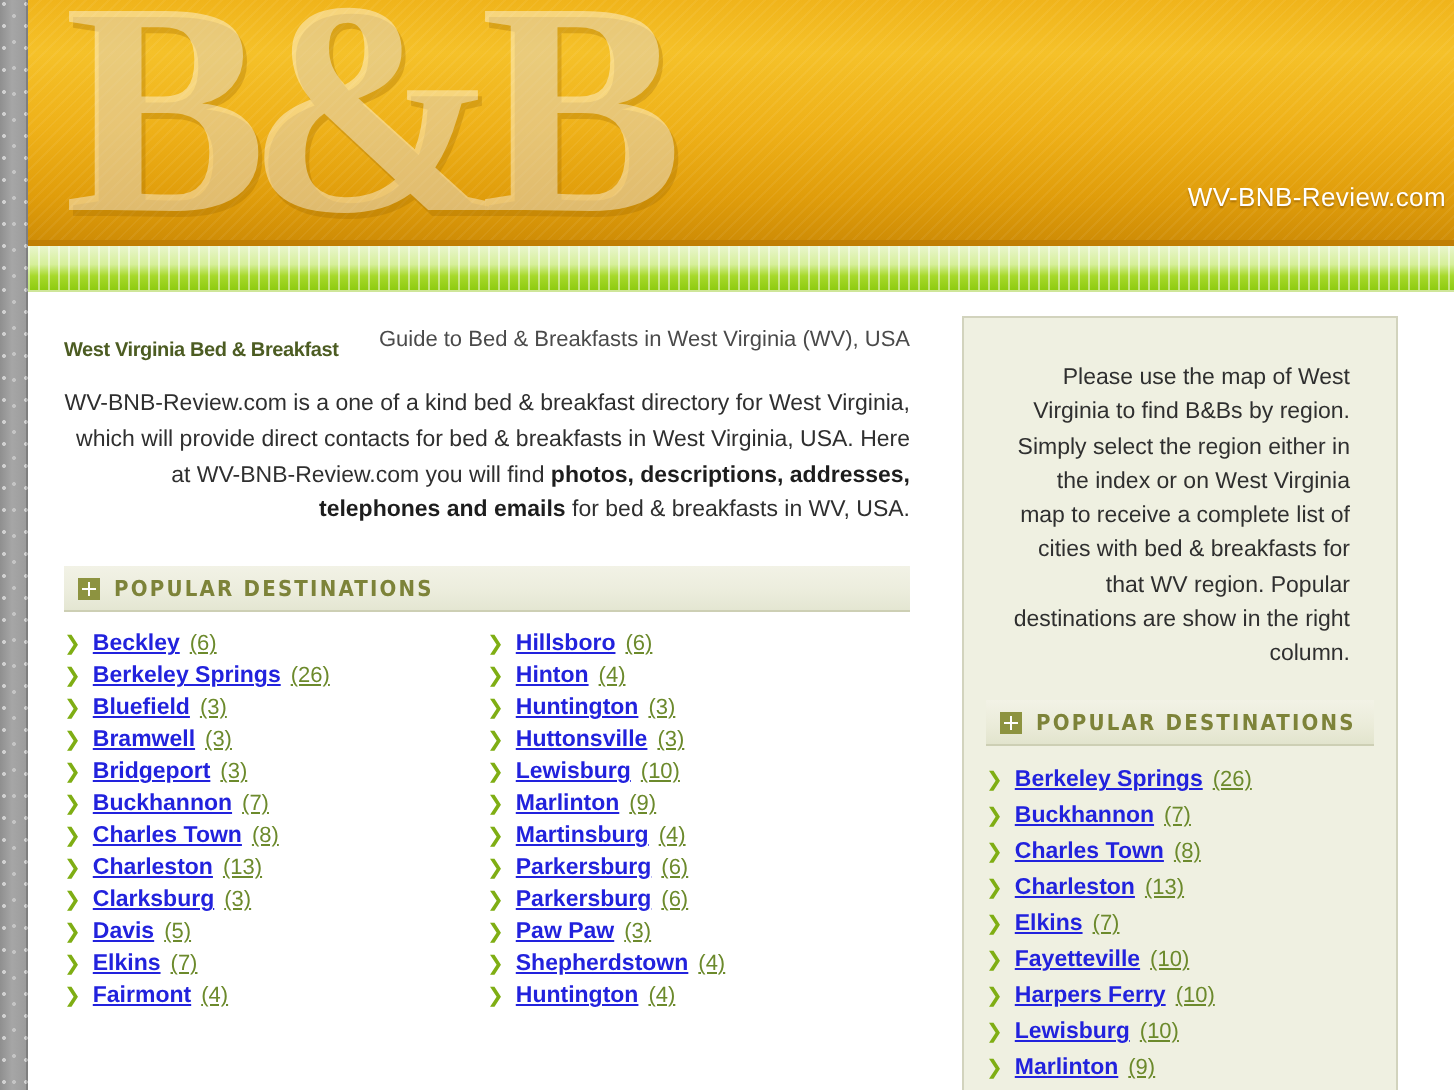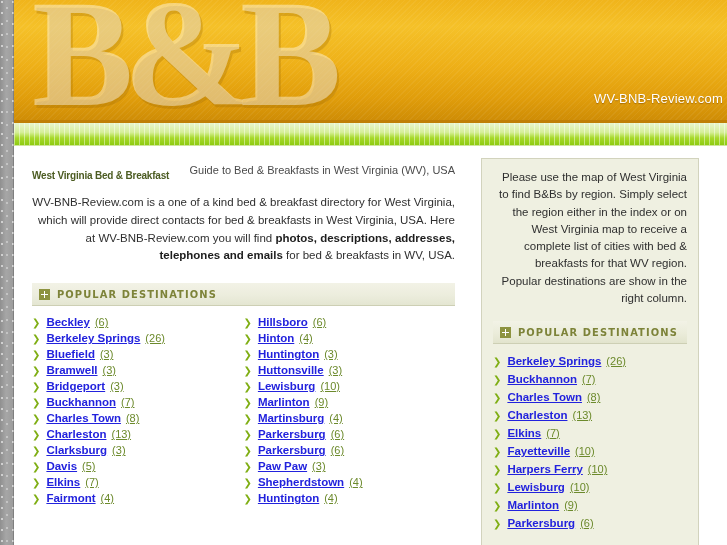--- a/index.html
+++ b/index.html
@@ -202,21 +202,21 @@
 
   
   .side-panel {
     background: #eff0e1;
     border: 1px solid #d2d3bd;
     padding: 10px 11px 12px 11px;
     box-sizing: border-box;
     min-height: 400px;
   }
   .side-intro {
-    margin: 0;
+    margin: 12px;
     font-size: 11.5px;
     line-height: 1.5;
     color: #2f2f2f;
   }
   .side-panel .section-head {
     margin-top: 14px;
     background: linear-gradient(to bottom, #f2f2e6 0%, #ebecda 55%, #e2e4cd 100%);
   }
   .side-panel ul.city-list { margin-top: 8px; }
   .side-panel ul.city-list li { padding: 3px 0; }

